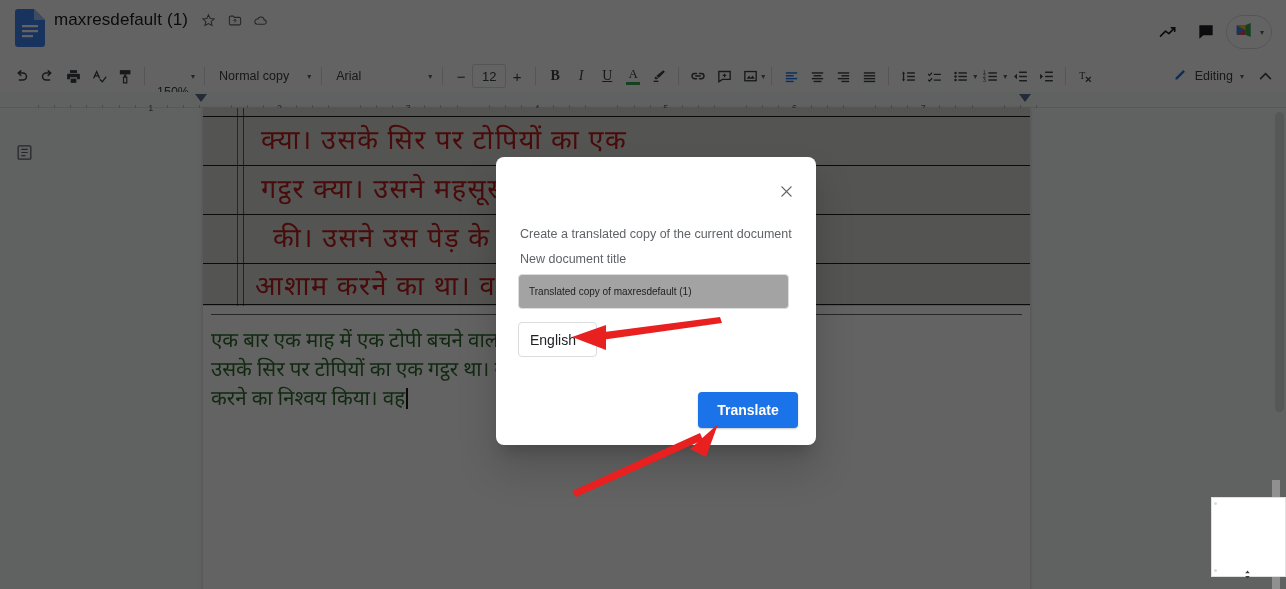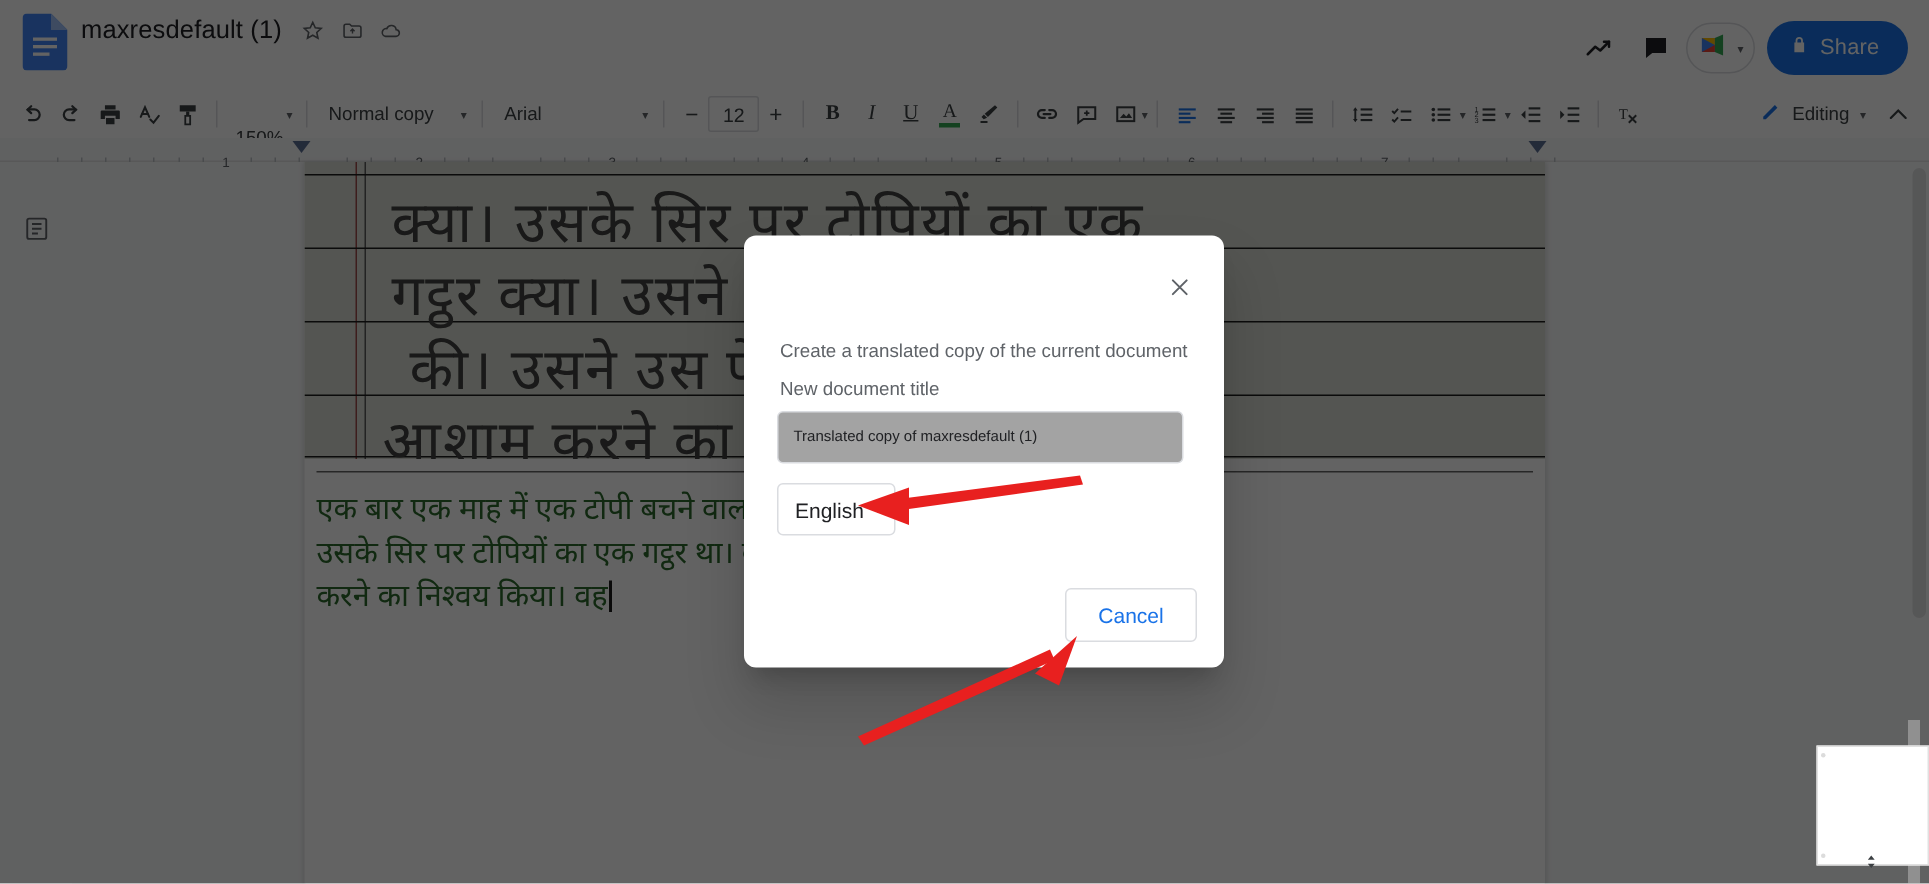--- a/index.html
+++ b/index.html
@@ -172,23 +172,23 @@
     position: absolute; left: 0; right: 0; height: 1px; background: #1d1d1d;
   }
   .hand-img .margin-red {
     position: absolute; left: 34px; top: 0; bottom: 0; width: 1px; background: #9e4b4b;
   }
   .hand-img .margin-red2 {
     position: absolute; left: 40px; top: 0; bottom: 0; width: 1px; background: #5b5b5b;
   }
   .hand-row {
     position: absolute; left: 0; right: 0;
-    color: #404040;
+    color: #b91c1c;
     font-family: "Liberation Serif", serif;
-    font-size: 38px;
+    font-size: 27px;
     letter-spacing: 1.5px;
     white-space: nowrap;
   }
   
   .doc-para {
     position: absolute; left: 8px; right: 8px; top: 218px;
     color: #2e6b2e;
     font-family: "Liberation Serif", serif;
     font-size: 20.5px;
     line-height: 29px;
@@ -337,28 +337,20 @@
       <div class="meet-chip">
         <span>
           <svg width="22" height="18" viewBox="0 0 28 22">
             <path d="M2 5h11v12H2z" fill="#4285f4"></path>
             <path d="M13 5l7-3v18l-7-3z" fill="#34a853"></path>
             <path d="M2 5l11 6V5z" fill="#fbbc04"></path>
             <path d="M2 17l11-6v6z" fill="#ea4335"></path>
           </svg>
         </span>
         <span class="tb-caret">▾</span>
-      </div>
-      <div class="share-btn">
-        <span>
-          <svg width="13" height="14" viewBox="0 0 24 24" fill="#ffffff">
-            <path d="M12 2a4.5 4.5 0 0 0-4.5 4.5V9H6v12h12V9h-1.5V6.5A4.5 4.5 0 0 0 12 2zm0 2.2a2.3 2.3 0 0 1 2.3 2.3V9H9.7V6.5A2.3 2.3 0 0 1 12 4.2z"></path>
-          </svg>
-        </span>
-        <span>Share</span>
       </div>
     </div>
   </div>
 
   <div class="toolbar">
     <div class="tb-icon">
       <svg width="17" height="17" viewBox="0 0 24 24" fill="none" stroke="#3c4043" stroke-width="2.1" stroke-linecap="round">
         <path d="M8 7H14a5 5 0 0 1 0 10H9"></path>
           <path d="M11 4L7.5 7.2 11 10.5"></path>
       </svg>
@@ -691,21 +683,21 @@
       </svg>
     </div>
     <div class="dlg-sub">Create a translated copy of the current document</div>
     <div class="dlg-label">New document title</div>
     <div class="dlg-input" placeholder="New document title">Translated copy of maxresdefault (1)</div>
     <div class="dlg-select">
       <span>English</span>
       <span class="caret">▾</span>
     </div>
     <div class="dlg-actions">
-      <div class="btn-cancel">Cancel</div>
+      <div class="btn-translate">Translate</div>
     </div>
   </div>
 
   <svg class="annot" viewBox="0 0 1286 589">
 
     <g>
       <polygon points="720,317 589,334 594,341 722,323" fill="#e8201f"></polygon>
       <polygon points="572,337 606,325 606,350" fill="#e8201f"></polygon>
     </g>
 

